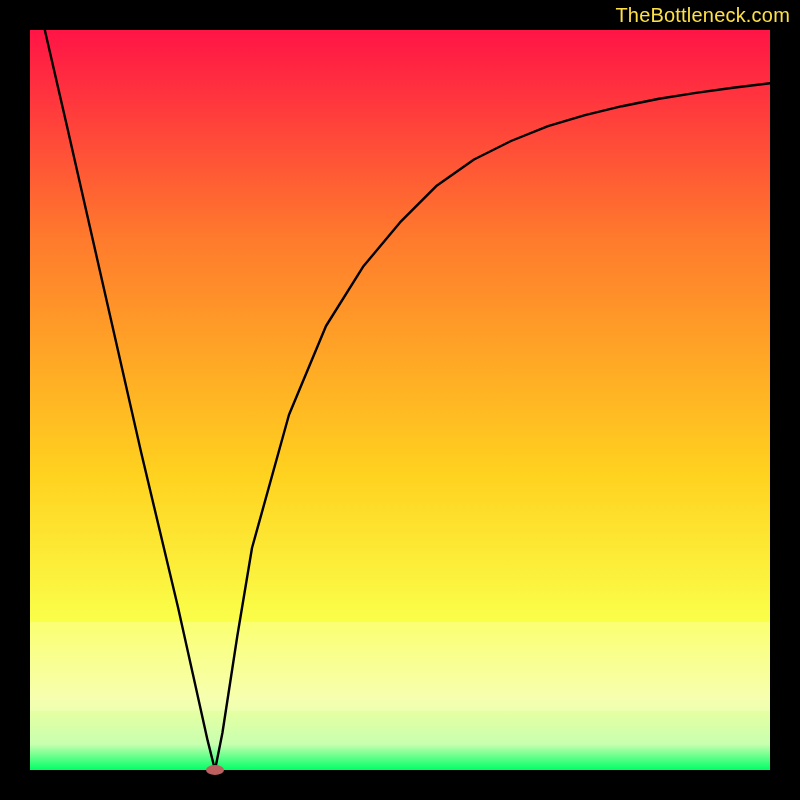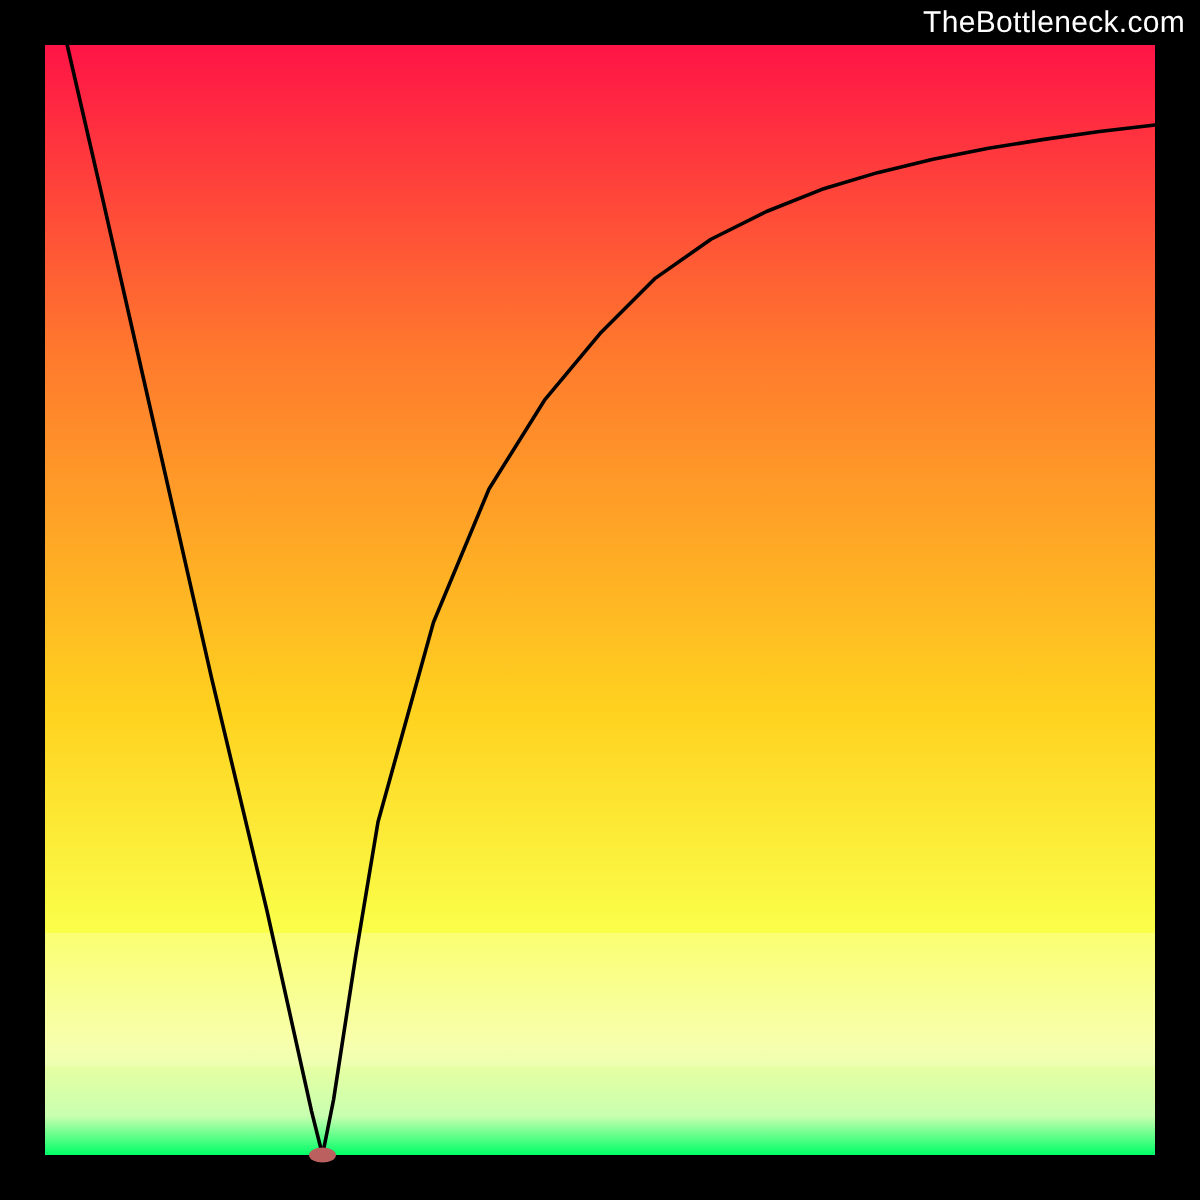--- a/index.html
+++ b/index.html
@@ -14,21 +14,21 @@
   .frame {
     position: relative;
     width: 800px;
     height: 800px;
     background: #000;
   }
   .watermark {
     position: absolute;
     top: 4px;
     right: 10px;
-    color: #ffffff;
+    color: #fde047;
     font-size: 20px;
     font-weight: 500;
     letter-spacing: 0.2px;
     z-index: 10;
   }
   svg {
     display: block;
   }
 </style>
 </head>

